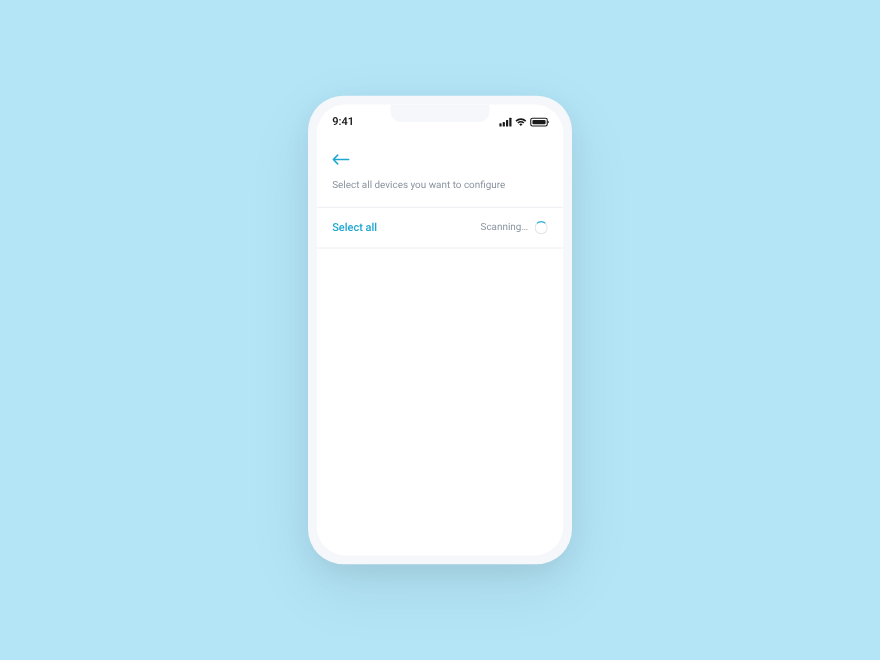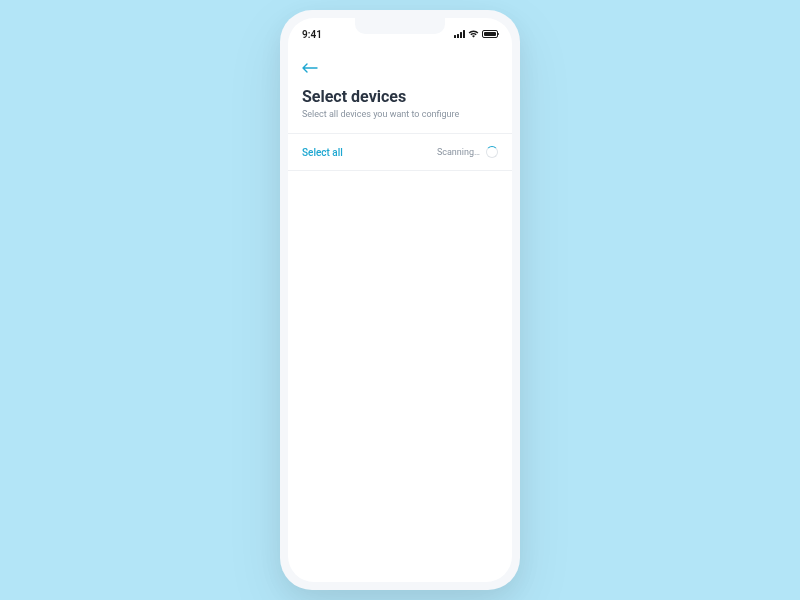--- a/index.html
+++ b/index.html
@@ -14,21 +14,21 @@
       background: #b3e5f7;
       display: flex;
       align-items: center;
       justify-content: center;
       font-family: -apple-system, BlinkMacSystemFont, "Segoe UI", Roboto, Helvetica, Arial, sans-serif;
       overflow: hidden;
     }
     
     .phone-frame {
       width: 240px;
-      height: 580px;
+      height: 426px;
       background: #f5f7fa;
       border-radius: 32px;
       padding: 8px;
       box-shadow: 0 20px 60px rgba(0,0,0,0.08), 0 8px 24px rgba(0,0,0,0.06);
       position: relative;
     }
     
     .phone-screen {
       width: 100%;
       height: 100%;
@@ -218,21 +218,20 @@
 
     <div class="content">
       <div class="back-button">
         <span class="back-arrow">
           <svg width="16" height="10" viewBox="0 0 16 10">
             <path d="M5 1 L1 5 L5 9 M1 5 L15 5" stroke="#1ea7d1" stroke-width="1.4" fill="none" stroke-linecap="round" stroke-linejoin="round"></path>
           </svg>
         </span>
       </div>
       
-      <h1 class="page-title">Select devices</h1>
       <p class="page-subtitle">Select all devices you want to configure</p>
       
       <div class="divider"></div>
       
       <div class="action-row">
         <span class="select-all">Select all</span>
         <div class="scanning-group">
           <span class="scanning-text">Scanning…</span>
           <div class="spinner"></div>
         </div>

